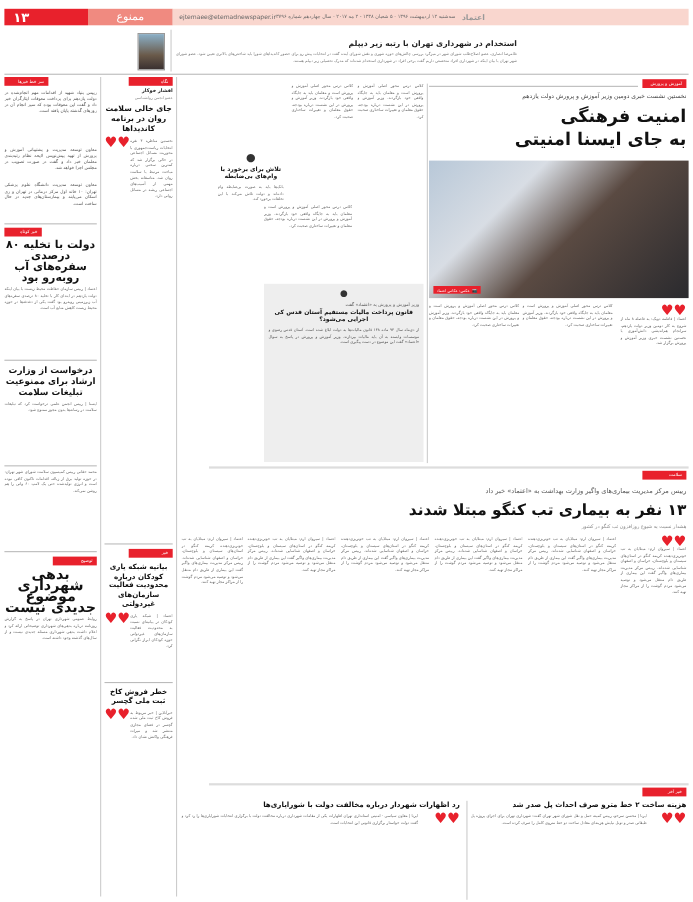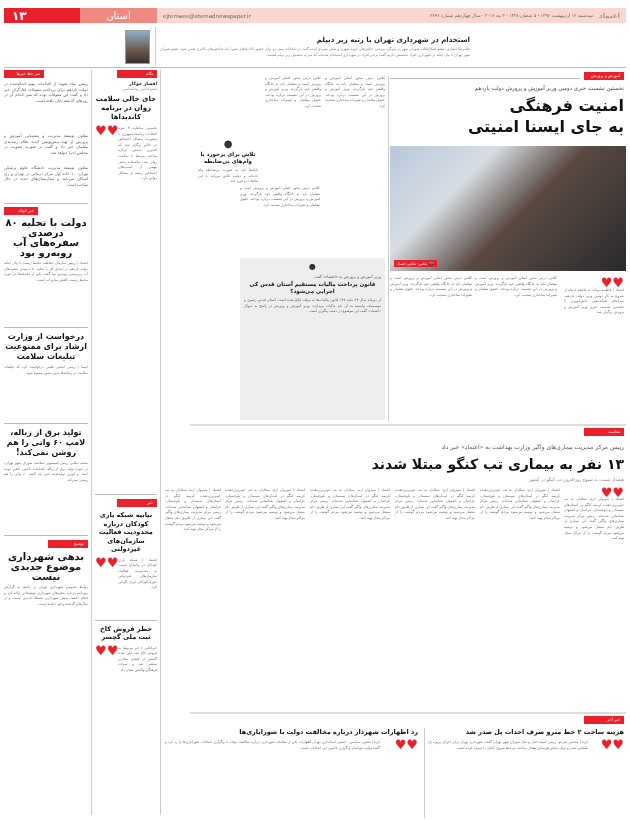--- a/index.html
+++ b/index.html
@@ -1,40 +1,40 @@
 <!DOCTYPE html>
 <html><head>
 <meta charset="utf-8">
 <style>
   *{box-sizing:border-box;margin:0;padding:0}
   body{width:630px;height:820px;background:#fff;font-family:"DejaVu Sans",sans-serif;direction:rtl;overflow:hidden;position:relative;color:#222}
   .abs{position:absolute}
   .hdr{left:4px;top:8px;width:622px;height:15px;display:flex;direction:ltr}
   .hdr .pg{width:76px;background:#e8212c;color:#fff;font-weight:bold;font-size:12px;display:flex;align-items:center;justify-content:flex-start;padding-left:8px}
   .hdr .sec{width:77px;background:#f08a80;color:#fff;font-size:10px;display:flex;align-items:center;justify-content:center}
-  .hdr .bar{flex:1;background:#f9d6ce;display:flex;align-items:center;justify-content:space-between;padding:0 6px;font-size:5px;color:#555}
+  .hdr .bar{flex:1;background:#f9d6ce;display:flex;align-items:center;padding:0 6px;font-size:5px;color:#555}
   .teaser-title{right:160px;top:36px;font-size:7px;font-weight:bold;color:#222}
   .teaser-body{right:160px;top:47px;width:310px;font-size:3.6px;line-height:5.5px;color:#555}
   .teaser-photo{left:125px;top:30px;width:25px;height:34px;background:linear-gradient(#8ab0c8,#6a5a4a 60%,#3a3030);border:1px solid #999}
   .divline{height:1px;background:#bbb}
   .vline{width:1px;background:#ccc}
   .tag{background:#e8212c;color:#fff;font-size:4px;padding:1px 4px;height:8px;line-height:6px}
   .col-text{font-size:3.5px;line-height:5.6px;color:#666;text-align:justify;overflow:hidden}
   .col-text::before{content:"";display:block}
   .headline{font-weight:bold;color:#111;text-align:center}
   .hearts{color:#e8212c;font-size:13px;line-height:10px}
   .photo{background:linear-gradient(135deg,#b8c8d8 0%,#d8dde4 30%,#5a4a42 55%,#2a2a2e 100%)}
   .box-gray{background:#eee}
 </style>
 </head>
 <body>
 
 <div class="abs hdr">
   <div class="pg">۱۳</div>
-  <div class="sec">استان</div>
+  <div class="sec">ممنوع</div>
   <div class="bar">
     <span style="direction:ltr;font-size:5.5px;color:#666">ejtemaee@etemadnewspaper.ir</span>
     <span style="display:flex;align-items:center;direction:rtl">
       <span style="font-size:7px;color:#999;font-weight:bold;margin-left:6px">اعتماد</span>
       <span style="font-size:4.5px;color:#666">سه‌شنبه ۱۲ اردیبهشت ۱۳۹۶ - ۵ شعبان ۱۴۳۸ - ۲ مه ۲۰۱۷ - سال چهاردهم شماره ۳۷۹۶</span>
     </span>
   </div>
 </div>
 
 <div class="abs teaser-title">استخدام در شهرداری تهران با رتبه زیر دیپلم</div>
@@ -51,25 +51,24 @@
   <div class="col-text" style="margin-top:2px;height:34px;color:#555;font-size:4px">معاون توسعه مدیریت دانشگاه علوم پزشکی تهران: ۱۰ خانه اول مرکز درمانی در تهران و ری اسکان می‌یابند و بیمارستان‌های جدید در حال ساخت است.</div>
   <div class="divline" style="margin-top:4px"></div>
   <div class="tag" style="width:34px;float:left;margin-top:3px">خبر کوتاه</div>
   <div style="clear:both"></div>
   <div class="headline" style="font-size:10px;line-height:10px;margin-top:3px">دولت با تخلیه ۸۰ درصدی سفره‌های آب روبه‌رو بود</div>
   <div class="col-text" style="height:60px;margin-top:3px">اعتماد | رییس سازمان حفاظت محیط زیست با بیان اینکه دولت یازدهم در ابتدای کار با تخلیه ۸۰ درصدی سفره‌های آب زیرزمینی روبه‌رو بود گفت یکی از دغدغه‌ها در حوزه محیط زیست کاهش منابع آب است.</div>
   <div class="divline" style="margin-top:6px"></div>
   <div class="headline" style="font-size:8px;line-height:10px;margin-top:4px">درخواست از وزارت ارشاد برای ممنوعیت تبلیغات سلامت</div>
   <div class="col-text" style="height:54px;margin-top:3px">ایسنا | رییس انجمن علمی درخواست کرد که تبلیغات سلامت در رسانه‌ها بدون مجوز ممنوع شود.</div>
   <div class="divline" style="margin-top:4px"></div>
-  <div class="headline" style="font-size:8px;line-height:10px;margin-top:4px">تولید برق از زباله، لامپ ۶۰ واتی را هم روشن نمی‌کند!</div>
   <div class="col-text" style="height:70px;margin-top:3px">محمد حقانی رییس کمیسیون سلامت شورای شهر تهران: در حوزه تولید برق از زباله، اقدامات تاکنون کافی نبوده است و انرژی تولیدشده حتی یک لامپ ۶۰ واتی را هم روشن نمی‌کند.</div>
   <div class="divline" style="margin-top:4px"></div>
   <div class="tag" style="width:40px;margin-top:4px;margin-right:0;margin-left:auto">توضیح</div>
-  <div class="headline" style="font-size:10px;line-height:10px;margin-top:4px">بدهی شهرداری موضوع جدیدی نیست</div>
+  <div class="headline" style="font-size:13px;line-height:10px;margin-top:4px">بدهی شهرداری موضوع جدیدی نیست</div>
   <div class="col-text" style="height:270px;margin-top:3px">روابط عمومی شهرداری تهران در پاسخ به گزارش روزنامه درباره بدهی‌های شهرداری توضیحاتی ارائه کرد و اعلام داشت بدهی شهرداری مسئله جدیدی نیست و از سال‌های گذشته وجود داشته است.</div>
 </div>
 <div class="abs vline" style="left:91px;top:70px;height:745px"></div>
 
 <div class="abs" style="left:95px;top:70px;width:62px;height:745px">
   <div class="tag" style="width:40px;margin-left:auto">نگاه</div>
   <div style="font-size:4.5px;font-weight:bold;margin-top:3px">افشار خوکار</div>
   <div style="font-size:3.5px;color:#888;margin-top:1px">عضو انجمن روانشناسی</div>
   <div class="headline" style="font-size:7px;line-height:9px;margin-top:4px">جای خالی سلامت روان در برنامه کاندیداها</div>
   <div class="hearts" style="float:left;margin-top:4px">♥♥</div>

